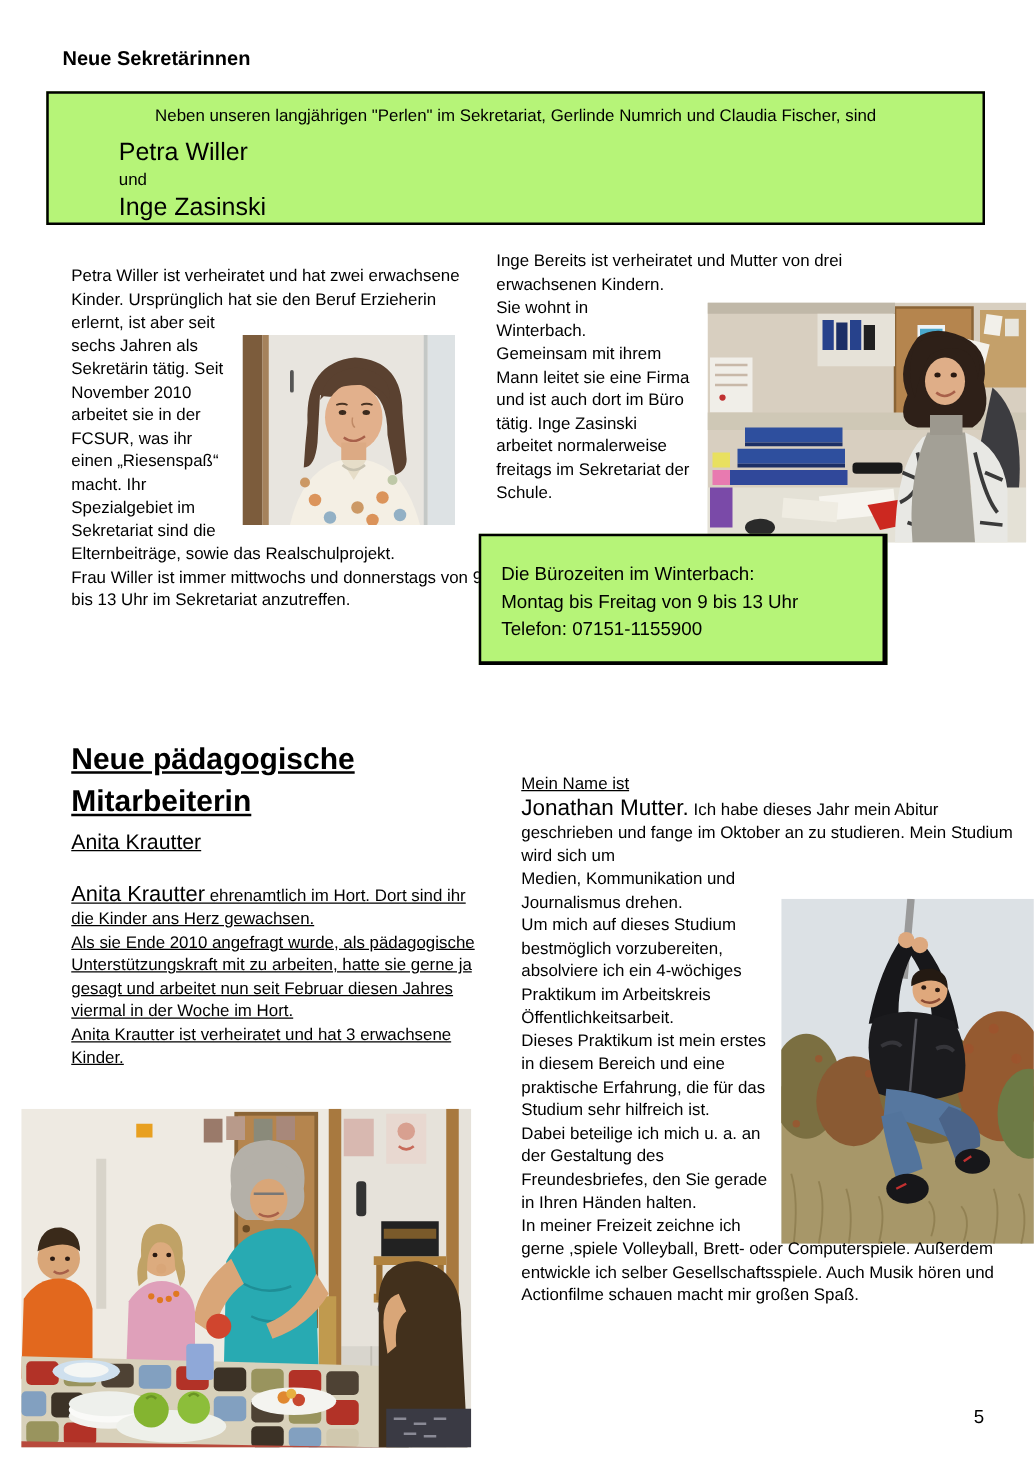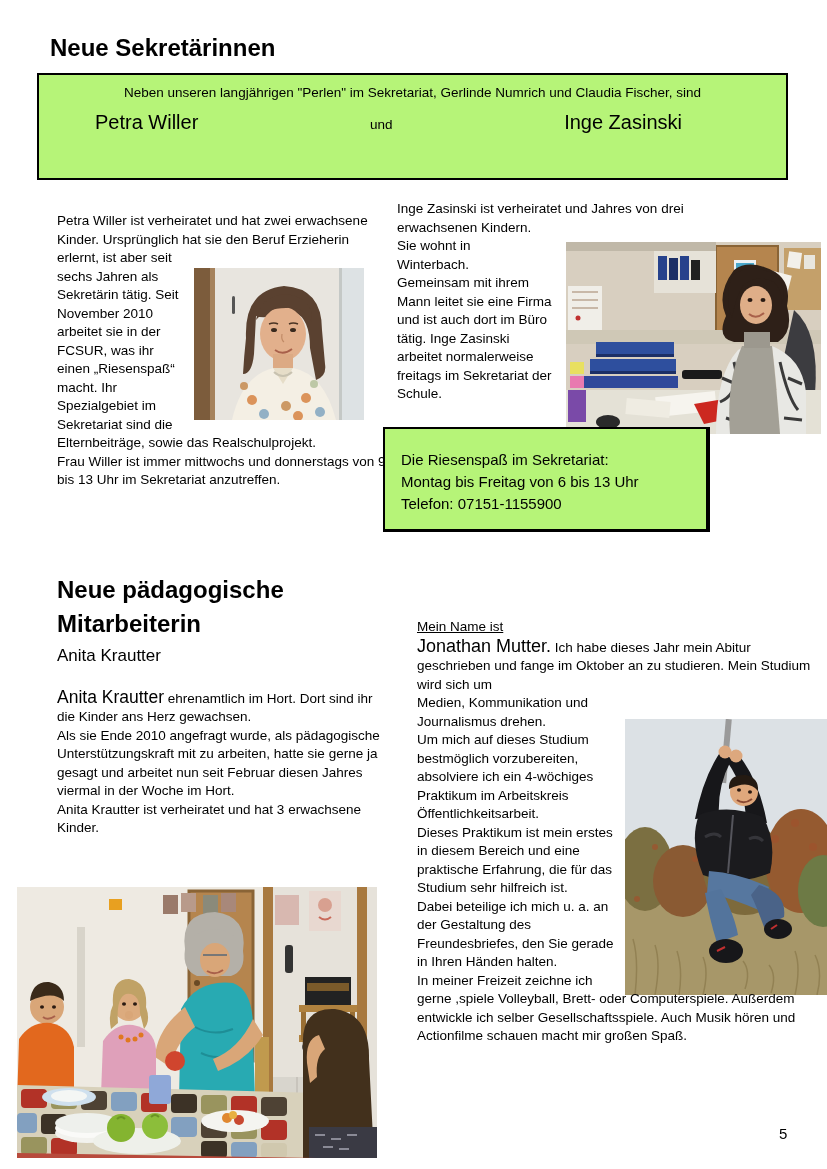--- a/index.html
+++ b/index.html
@@ -7,51 +7,51 @@
   body {
     position:relative;
     background:#ffffff;
     color:#000;
     font-family:"Liberation Sans", sans-serif;
     font-size:13.5px;
     line-height:18.5px;
     overflow:hidden;
   }
   .abs { position:absolute; }
-  .h1 { font-size:24px; font-weight:700; line-height:28px; }
+  .h1 { font-size:16px; font-weight:700; line-height:28px; }
   .h2 { font-size:24px; font-weight:700; line-height:34px; }
   .preline { white-space:pre-line; }
   .big-inline { font-size:17.5px; }
   .block { display:block; }
 
   
   .greenbox {
     background:#b6f478;
     border:2px solid #000;
   }
   #intro-box { left:37px; top:73px; width:751px; height:107px; }
   #intro-box .line-top  { margin-top:9px; text-align:center; }
   #intro-box .names-row {
     display:flex; justify-content:space-between; align-items:baseline;
-    margin-top:6px; padding:0 104px 0 56px;
+    margin-top:6px; padding:0 104px 0 56px;flex-direction:column;
   }
   #intro-box .big-name { font-size:20px; line-height:26px; }
   #intro-box .line-bottom { margin-top:12px; text-align:center; }
 
   #hours-box {
     left:383px; top:427px; width:327px; height:105px;
     border-right-width:4px; border-bottom-width:3px;
     padding:20px 0 0 16px;
     font-size:15px; line-height:22px;
   }
 
   
   #col-petra { left:57px;  top:212px; width:333px; }
   #col-inge  { left:397px; top:200px; width:424px; }
-  #col-anita { left:57px;  top:567px; width:332px; }
+  #col-anita { left:57px;  top:585px; width:332px;text-decoration:underline; }
   #col-prakt { left:417px; top:585px; width:403px; }
 
   #col-anita .h2 { padding-top:6px; }
   #col-prakt .h2 { padding-top:6px; }
   .subtitle { font-size:17px; margin-top:6px; }
   #col-anita .body { margin-top:22px; }
   #col-prakt .intro-line { margin-top:33px;text-decoration:underline; }
 
   
   .float-petra { float:right; width:170px; height:152px; margin:19px 26px 4px 10px; }
@@ -109,21 +109,21 @@
             <circle cx="50" cy="118" r="4" fill="#c89058"></circle>
         <circle cx="104" cy="148" r="5" fill="#d98a4c"></circle>
             <circle cx="120" cy="116" r="4" fill="#b8c4a0"></circle>
       </g>
         </svg>
       </span><span class="preline">
 sechs Jahren als Sekretärin tätig. Seit November 2010 arbeitet sie in der FCSUR, was ihr einen „Riesenspaß“ macht. Ihr Spezialgebiet im Sekretariat sind die Elternbeiträge, sowie das Realschulprojekt.</span><span class="block">Frau Willer ist immer mittwochs und donnerstags von 9 bis 13 Uhr im Sekretariat anzutreffen.</span></p>
 </div>
 
 <div class="abs" id="col-inge">
-  <p><span>Inge Zasinski ist verheiratet und Jahres von drei</span><span class="float-inge photo">
+  <p><span>Inge Bereits ist verheiratet und Mutter von drei</span><span class="float-inge photo">
         <svg width="255" height="192" viewBox="0 0 255 192" xmlns="http://www.w3.org/2000/svg">
       <rect width="255" height="192" fill="#d8cfc0"></rect>
       <rect x="150" y="4" width="62" height="86" fill="#b5854e" stroke="#8a6436" stroke-width="2"></rect>
       <rect x="218" y="6" width="37" height="62" fill="#c4a06a"></rect>
       <rect x="222" y="10" width="13" height="16" fill="#f2f0ea" transform="rotate(8 228 18)"></rect>
       <rect x="238" y="13" width="11" height="14" fill="#e8e6de"></rect>
       <rect x="0" y="0" width="150" height="9" fill="#c0b8a8"></rect>
       <rect x="88" y="9" width="62" height="42" fill="#e6e2d8"></rect>
       <rect x="92" y="14" width="9" height="24" fill="#27428c"></rect>
           <rect x="103" y="16" width="9" height="22" fill="#1c2f66"></rect>
@@ -165,22 +165,22 @@
       <rect x="178" y="90" width="26" height="16" fill="#9c988e"></rect>
         </svg>
       </span><span class="preline">
 erwachsenen Kindern.
 Sie wohnt in
 Winterbach.
 Gemeinsam mit ihrem Mann leitet sie eine Firma und ist auch dort im Büro tätig. Inge Zasinski arbeitet normalerweise freitags im Sekretariat der Schule.</span></p>
 </div>
 
 <div class="abs greenbox" id="hours-box">
-  <div>Die Riesenspaß im Sekretariat:</div>
-  <div>Montag bis Freitag von 6 bis 13 Uhr</div>
+  <div>Die Bürozeiten im Winterbach:</div>
+  <div>Montag bis Freitag von 9 bis 13 Uhr</div>
   <div>Telefon: 07151-1155900</div>
 </div>
 
 <div class="abs" id="col-anita">
   <div class="h2">Neue pädagogische Mitarbeiterin</div>
   <div class="subtitle">Anita Krautter</div>
   <div class="body">
     <div><span class="big-inline">Anita Krautter</span><span class="preline"> ehrenamtlich im Hort. Dort sind ihr die Kinder ans Herz gewachsen.
 Als sie Ende 2010 angefragt wurde, als pädagogische Unterstützungskraft mit zu arbeiten, hatte sie gerne ja gesagt und arbeitet nun seit Februar diesen Jahres viermal in der Woche im Hort.
 Anita Krautter ist verheiratet und hat 3 erwachsene Kinder.</span></div>

